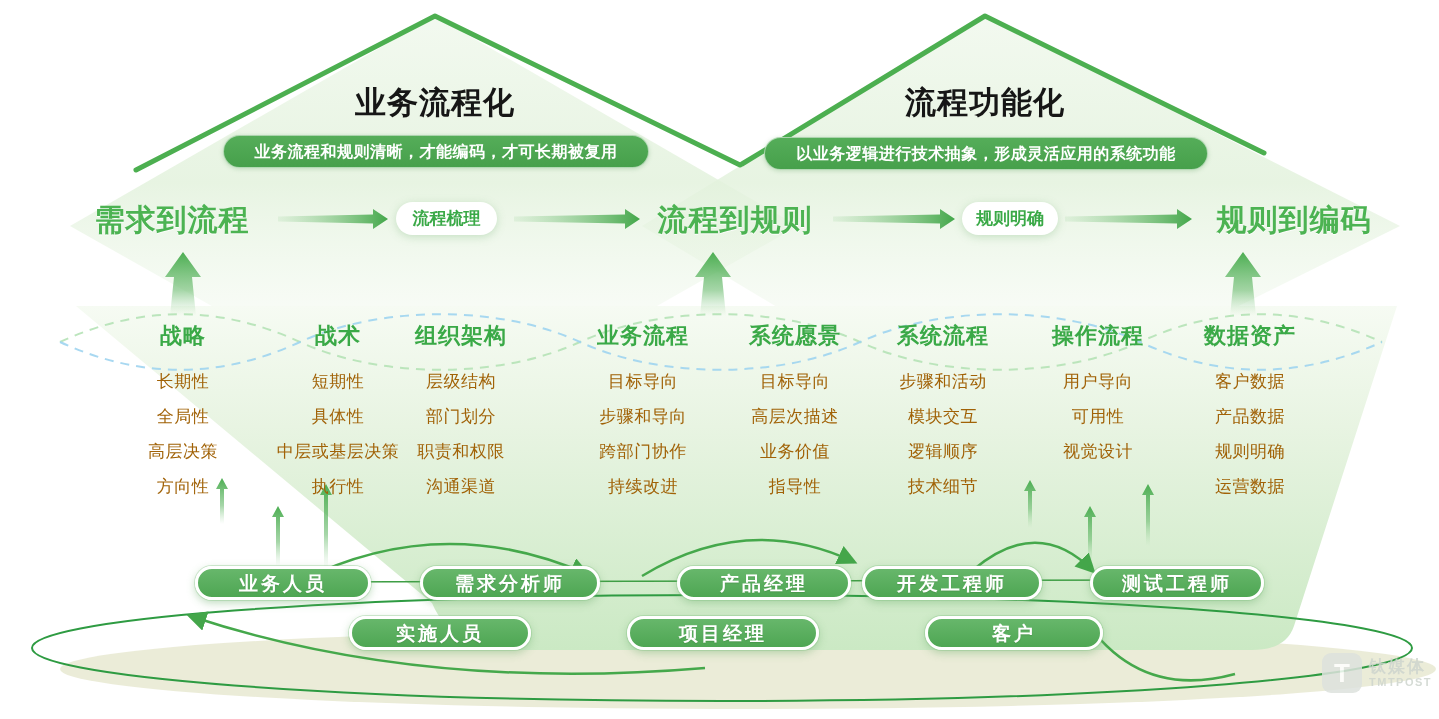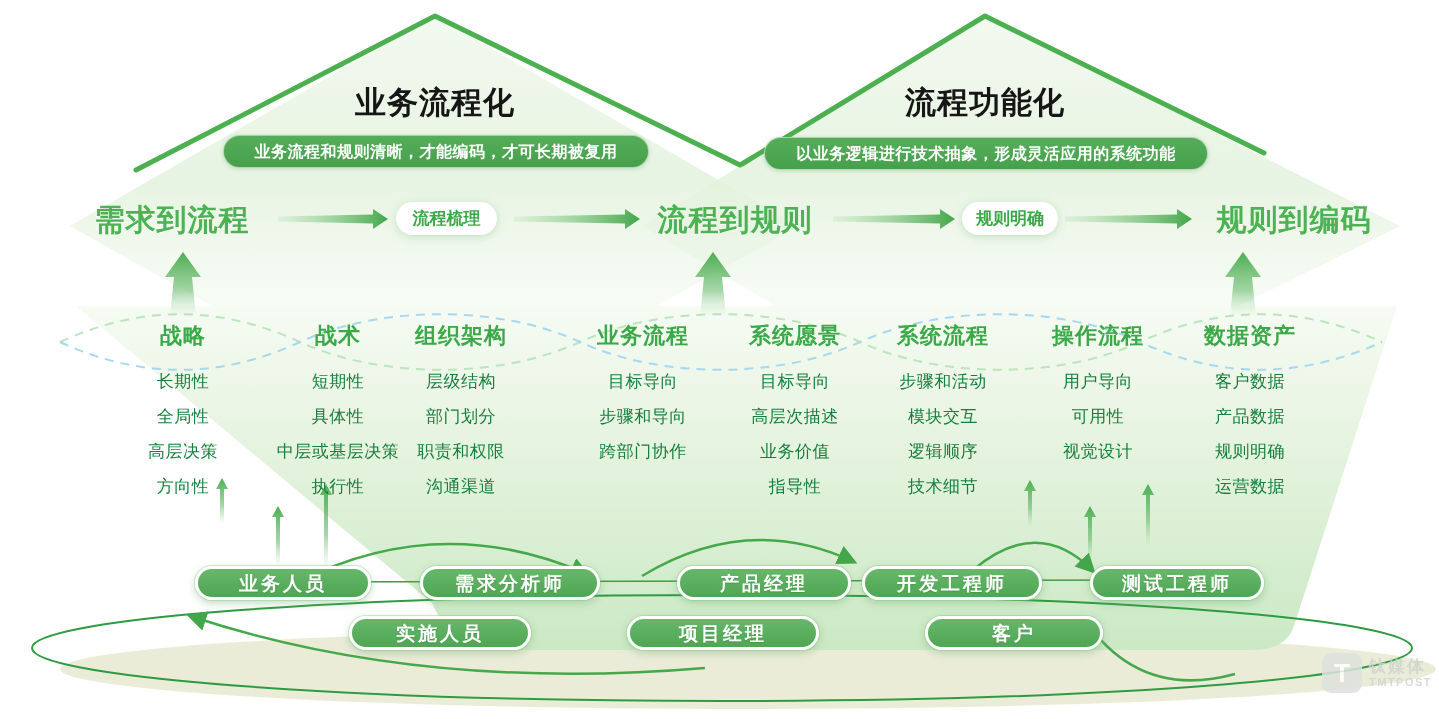--- a/index.html
+++ b/index.html
@@ -28,21 +28,21 @@
   .flow-pill{
     height:33px;line-height:33px;text-align:center;border-radius:17px;background:#fff;
     color:#3aa947;font-size:17px;font-weight:700;
     box-shadow:0 2px 8px rgba(120,180,120,.35);
   }
   .col{position:absolute;top:318px;width:170px;text-align:center;}
   .col-header{
     font-size:22px;font-weight:800;color:#3aa947;height:46px;line-height:36px;letter-spacing:1px;
   }
   .col-item{
-    font-size:17px;font-weight:500;color:#15803d;height:35px;line-height:35px;letter-spacing:.5px;
+    font-size:17px;font-weight:500;color:#a16207;height:35px;line-height:35px;letter-spacing:.5px;
   }
   .role-pill{
     position:absolute;height:34px;line-height:30px;text-align:center;border-radius:18px;
     background:linear-gradient(180deg,#67b76b,#4ea653);
     border:3px solid #ffffff;box-sizing:border-box;
     color:#fff;font-size:19px;font-weight:700;letter-spacing:3px;
     box-shadow:0 0 0 1px rgba(130,195,130,.35),0 3px 9px rgba(110,175,110,.45);
     text-shadow:0 1px 1px rgba(60,120,60,.35);
   }
   .watermark{display:flex;align-items:center;gap:7px;opacity:.85;}
@@ -156,20 +156,21 @@
     <div class="col-item">层级结构</div>
     <div class="col-item">部门划分</div>
     <div class="col-item">职责和权限</div>
     <div class="col-item">沟通渠道</div>
   </div>
   <div class="col" style="left:558px;">
     <div class="col-header">业务流程</div>
     <div class="col-item">目标导向</div>
     <div class="col-item">步骤和导向</div>
     <div class="col-item">跨部门协作</div>
+    <div class="col-item">持续改进</div>
   </div>
   <div class="col" style="left:710px;">
     <div class="col-header">系统愿景</div>
     <div class="col-item">目标导向</div>
     <div class="col-item">高层次描述</div>
     <div class="col-item">业务价值</div>
     <div class="col-item">指导性</div>
   </div>
   <div class="col" style="left:858px;">
     <div class="col-header">系统流程</div>

